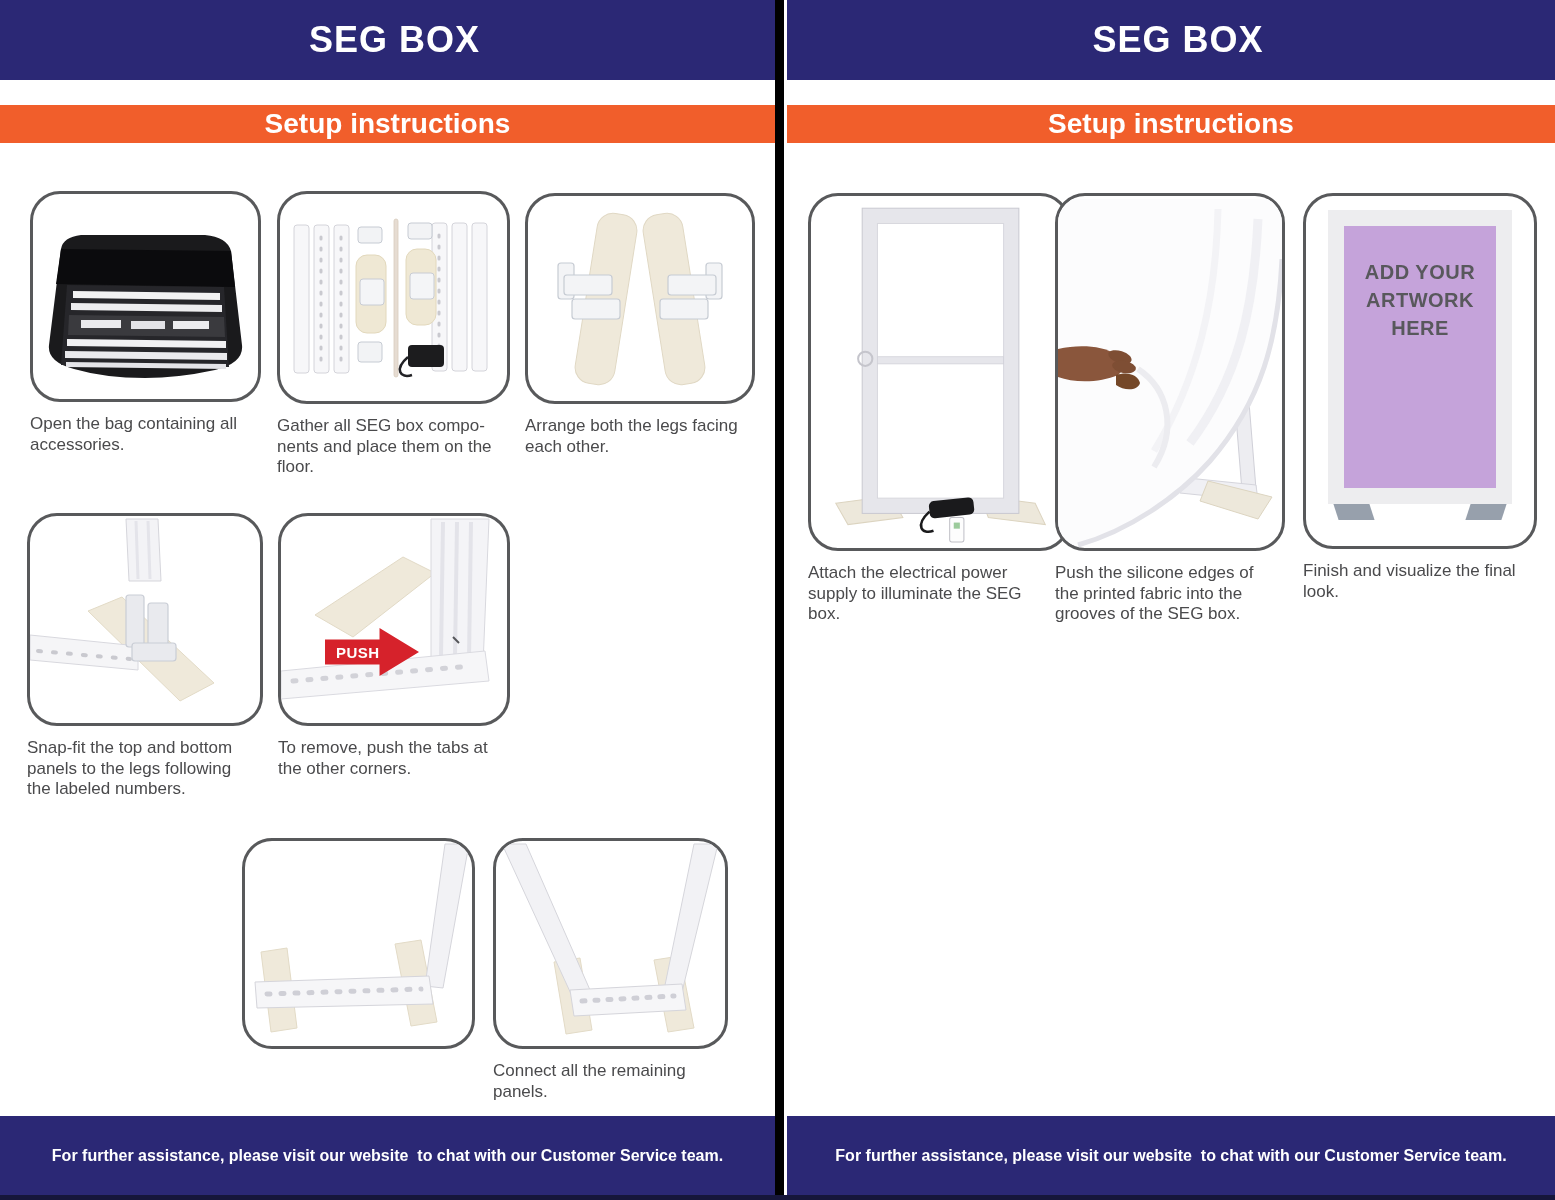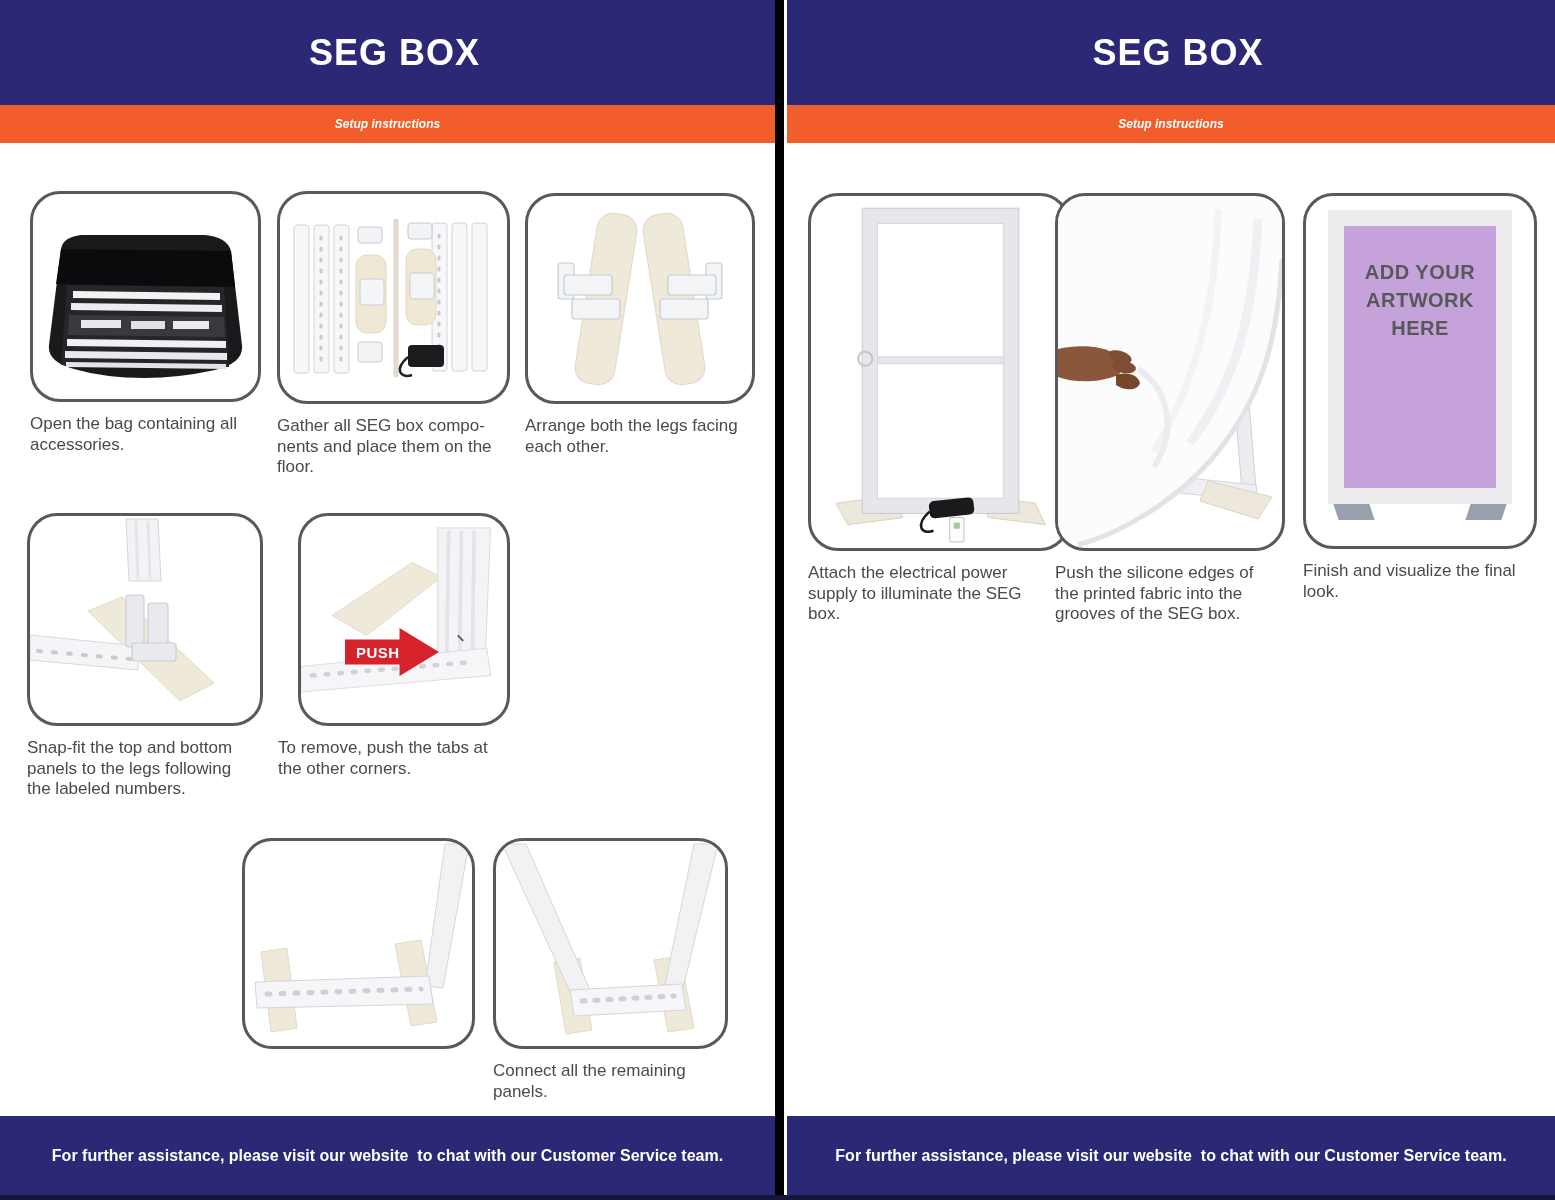--- a/index.html
+++ b/index.html
@@ -5,38 +5,38 @@
   html,body{margin:0;padding:0;}
   body{width:1555px;height:1200px;background:#ffffff;font-family:"Liberation Sans","DejaVu Sans",sans-serif;position:relative;overflow:hidden;}
   .canvas{position:absolute;inset:0;}
 
   .page{position:absolute;top:0;height:1200px;background:#ffffff;}
   .page-left{left:0;width:775px;}
   .page-right{left:787px;width:768px;}
   .divider{position:absolute;left:775px;top:0;width:9px;height:1200px;background:#000000;z-index:6;}
   .bottom-edge{position:absolute;left:0;bottom:0;width:1555px;height:5px;background:#16163B;z-index:7;}
 
-  .page-header{position:absolute;left:0;right:0;top:0;height:105px;background:#2B2875;display:flex;align-items:center;justify-content:center;padding-left:14px;}
+  .page-header{position:absolute;left:0;right:0;top:0;height:80px;background:#2B2875;display:flex;align-items:center;justify-content:center;padding-left:14px;}
   .page-header h1{margin:0;color:#ffffff;font-size:36px;font-weight:bold;letter-spacing:1px;}
   .subtitle-bar{position:absolute;left:0;right:0;top:105px;height:38px;background:#F15E2B;display:flex;align-items:center;justify-content:center;}
-  .subtitle-bar span{color:#ffffff;font-size:12px;font-weight:600;font-style:italic;}
+  .subtitle-bar span{color:#ffffff;font-size:28px;font-weight:600;}
   .page-footer{position:absolute;left:0;right:0;bottom:4px;height:80px;background:#2B2875;display:flex;align-items:center;justify-content:center;z-index:2;}
   .page-footer span{color:#ffffff;font-size:16px;font-weight:bold;white-space:pre;}
 
   .step{position:absolute;margin:0;}
   .tile{background:#ffffff;border:3px solid #58595B;border-radius:30px;position:relative;overflow:hidden;}
   .tile svg{display:block;width:100%;height:100%;}
   .caption{margin-top:12px;color:#4A4A4C;font-size:17px;line-height:1.22;white-space:pre;}
 
   
   .s1{left:30px;top:191px;width:231px;} .s1 .tile{height:205px;}
   .s2{left:277px;top:191px;width:233px;} .s2 .tile{height:207px;}
   .s3{left:525px;top:193px;width:230px;} .s3 .tile{height:205px;}
   .s4{left:27px;top:513px;width:236px;} .s4 .tile{height:207px;}
-  .s5{left:278px;top:513px;width:232px;} .s5 .tile{height:207px;margin-left:20px;}
+  .s5{left:278px;top:513px;width:232px;} .s5 .tile{height:207px;}
   .s6{left:242px;top:838px;width:233px;} .s6 .tile{height:205px;}
   .s7{left:493px;top:838px;width:235px;} .s7 .tile{height:205px;}
   
   .r1{left:21px;top:193px;width:262px;} .r1 .tile{height:352px;}
   .r2{left:268px;top:193px;width:230px;} .r2 .tile{height:352px;}
   .r3{left:516px;top:193px;width:234px;} .r3 .tile{height:350px;}
 
   
   .push-arrow{position:absolute;left:44px;top:112px;width:94px;height:48px;background:#D6222B;
     clip-path:polygon(0 24%,58% 24%,58% 0,100% 50%,58% 100%,58% 76%,0 76%);

